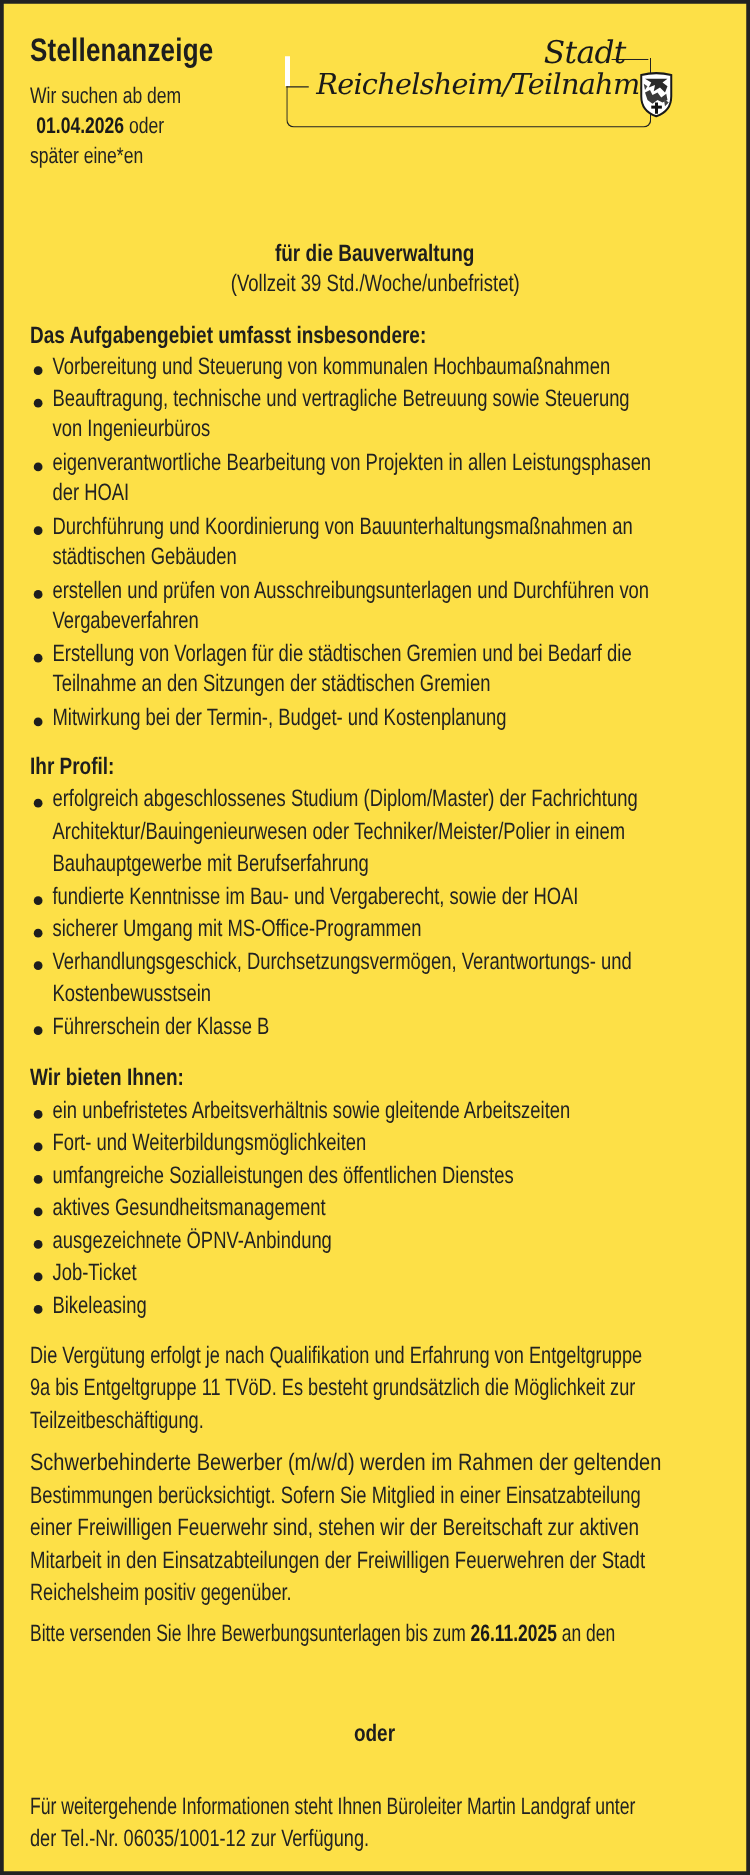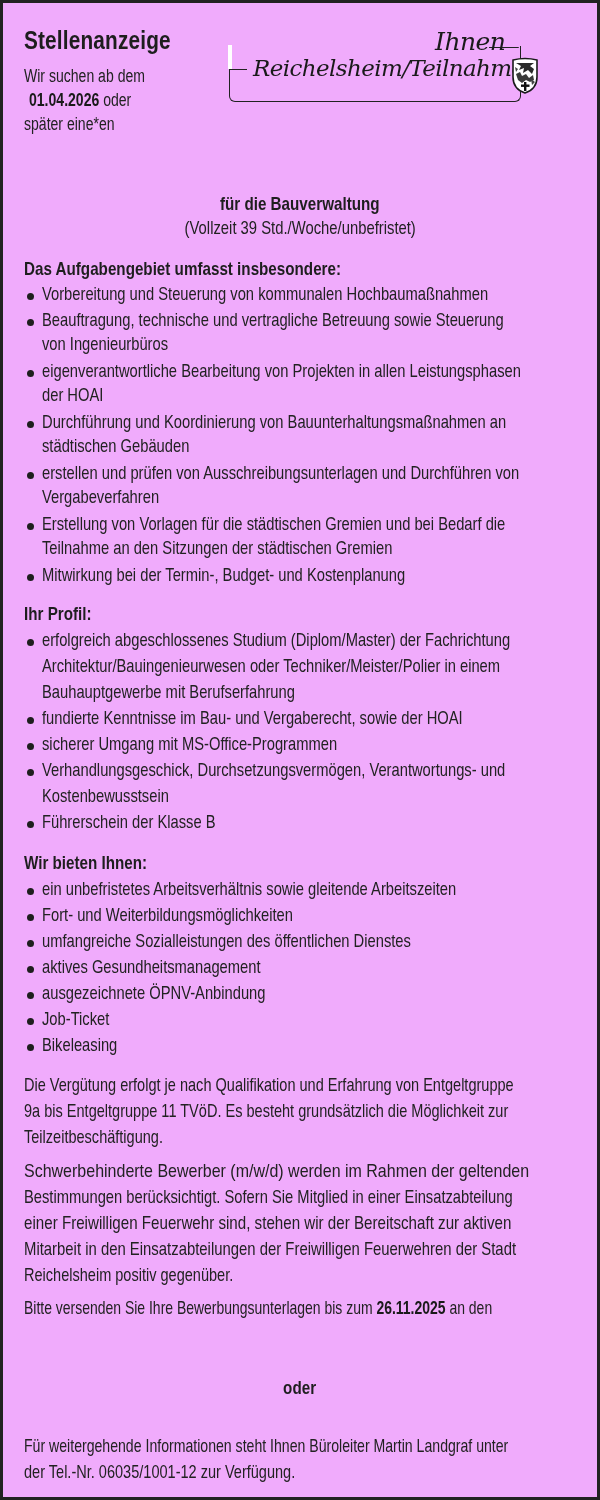--- a/index.html
+++ b/index.html
@@ -13,21 +13,21 @@
       overflow: hidden;
       font-family: "Liberation Sans", sans-serif;
       color: #1e1e1e;
     }
     .page {
       position: relative;
       box-sizing: border-box;
       width: 600px;
       height: 1500px;
       border: 3px solid #222222;
-      background: #f0abfc;
+      background: #fde047;
     }
     .abs { position: absolute; }
 
     
     .ad-title {
       left: 21px; top: 22px;
       font-size: 26px; font-weight: bold;
       transform: scaleX(0.80);
       transform-origin: left top;
       white-space: nowrap;
@@ -177,21 +177,21 @@
   <div class="abs ad-title">Stellenanzeige</div>
   <div class="abs intro" style="top:63px;">Wir suchen ab dem</div>
   <div class="abs intro" style="top:87px; left:26px;"><b>01.04.2026</b><span> oder</span></div>
   <div class="abs intro" style="top:111px;">später eine*en</div>
 
   <div class="logo">
     <div class="logo-frame"></div>
     <div class="logo-left-edge-mask"></div>
     <div class="logo-line-left"></div>
     <div class="logo-line-top"></div>
-    <div class="logo-stadt">Ihnen</div>
+    <div class="logo-stadt">Stadt</div>
     <div class="logo-name">Reichelsheim/Teilnahme</div>
     <svg class="crest" viewBox="0 0 30 38">
       <path d="M3 3 Q15 0 27 3 L27 20 Q27 32 15 36 Q3 32 3 20 Z" fill="#fff" stroke="#1a1a1a" stroke-width="1.6"></path>
       <path d="M6 6 L11 9 L9 13 L14 11 L13 16 L18 13 L22 17 L24 12 L20 9 L24 6 Z" fill="#2a2a2a"></path>
       <path d="M6 17 L10 15 L12 19 L16 17 L19 21 L23 18 L24 23 L20 25 L16 23 L12 26 L8 23 Z" fill="#3a3a3a"></path>
       <path d="M5 10 L8 12 L6 15 Z M21 22 L25 25 L22 28 Z" fill="#444"></path>
       <rect x="14" y="25" width="2.4" height="9" fill="#111"></rect>
       <rect x="11" y="27.5" width="8.5" height="2.4" fill="#111"></rect>
     </svg>
   </div>

